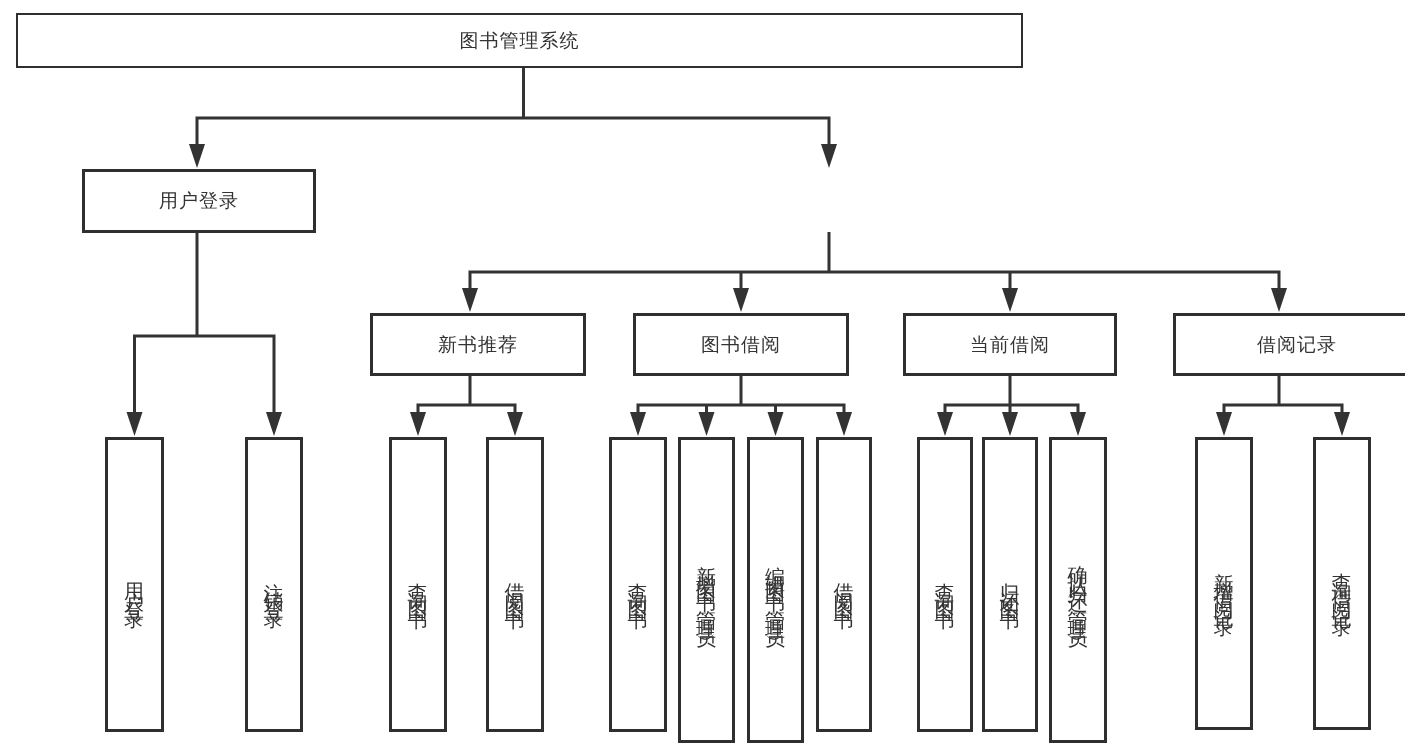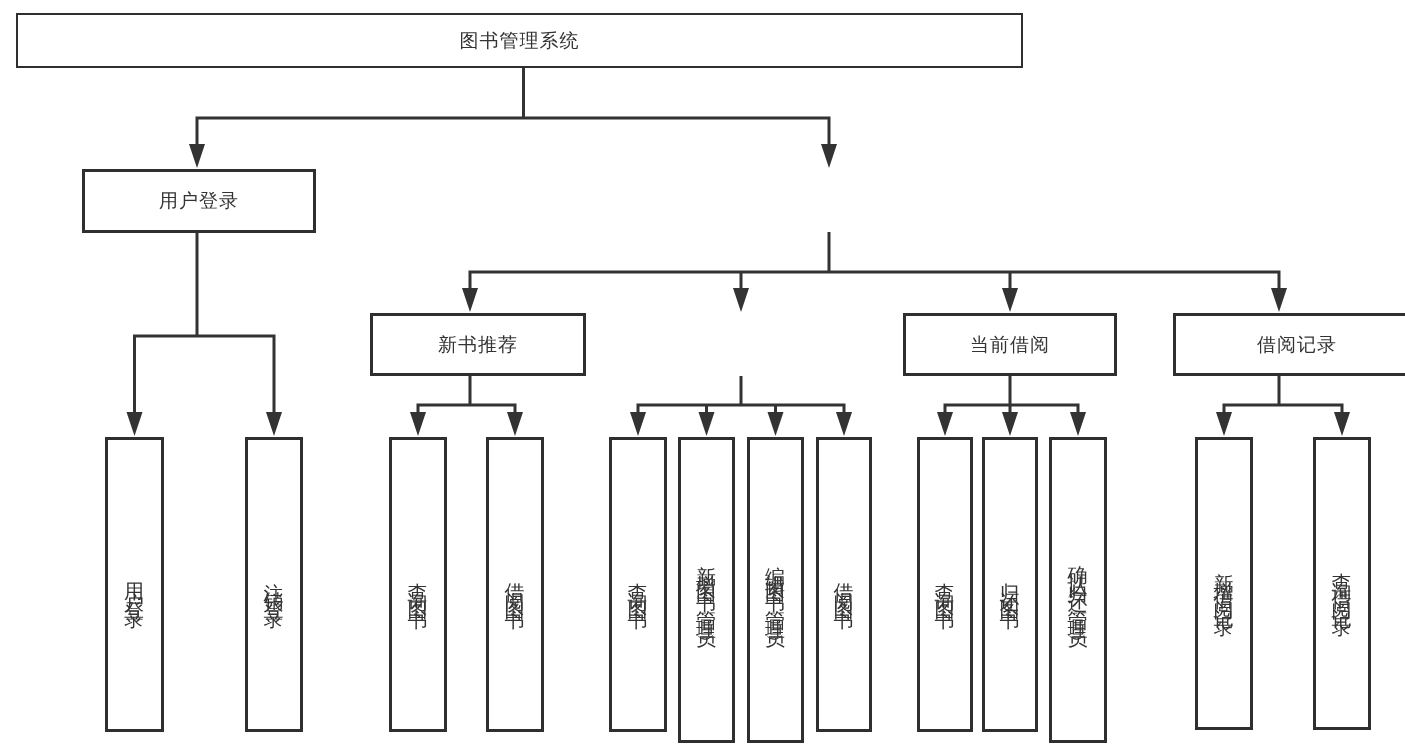--- a/index.html
+++ b/index.html
@@ -118,20 +118,23 @@
     <span class="hlabel">图书管理系统</span>
   </div>
 
   <div class="box" style="left:82px; top:169px; width:234px; height:64px;">
     <span class="hlabel">用户登录</span>
   </div>
 
   <div class="box" style="left:362px; top:313px; width:216px; height:63px;margin-left:8px;">
     <span class="hlabel">新书推荐</span>
   </div>
+  <div class="box" style="left:633px; top:313px; width:216px; height:63px;">
+    <span class="hlabel">图书借阅</span>
+  </div>
   <div class="box" style="left:903px; top:313px; width:214px; height:63px;align-items:center;">
     <span class="hlabel">当前借阅</span>
   </div>
   <div class="box" style="left:1173px; top:313px; width:248px; height:63px;">
     <span class="hlabel">借阅记录</span>
   </div>
 
   <div class="box vbox" style="left:105px; top:437px; width:59px; height:295px;">
     <span>用户登录</span>
   </div>

